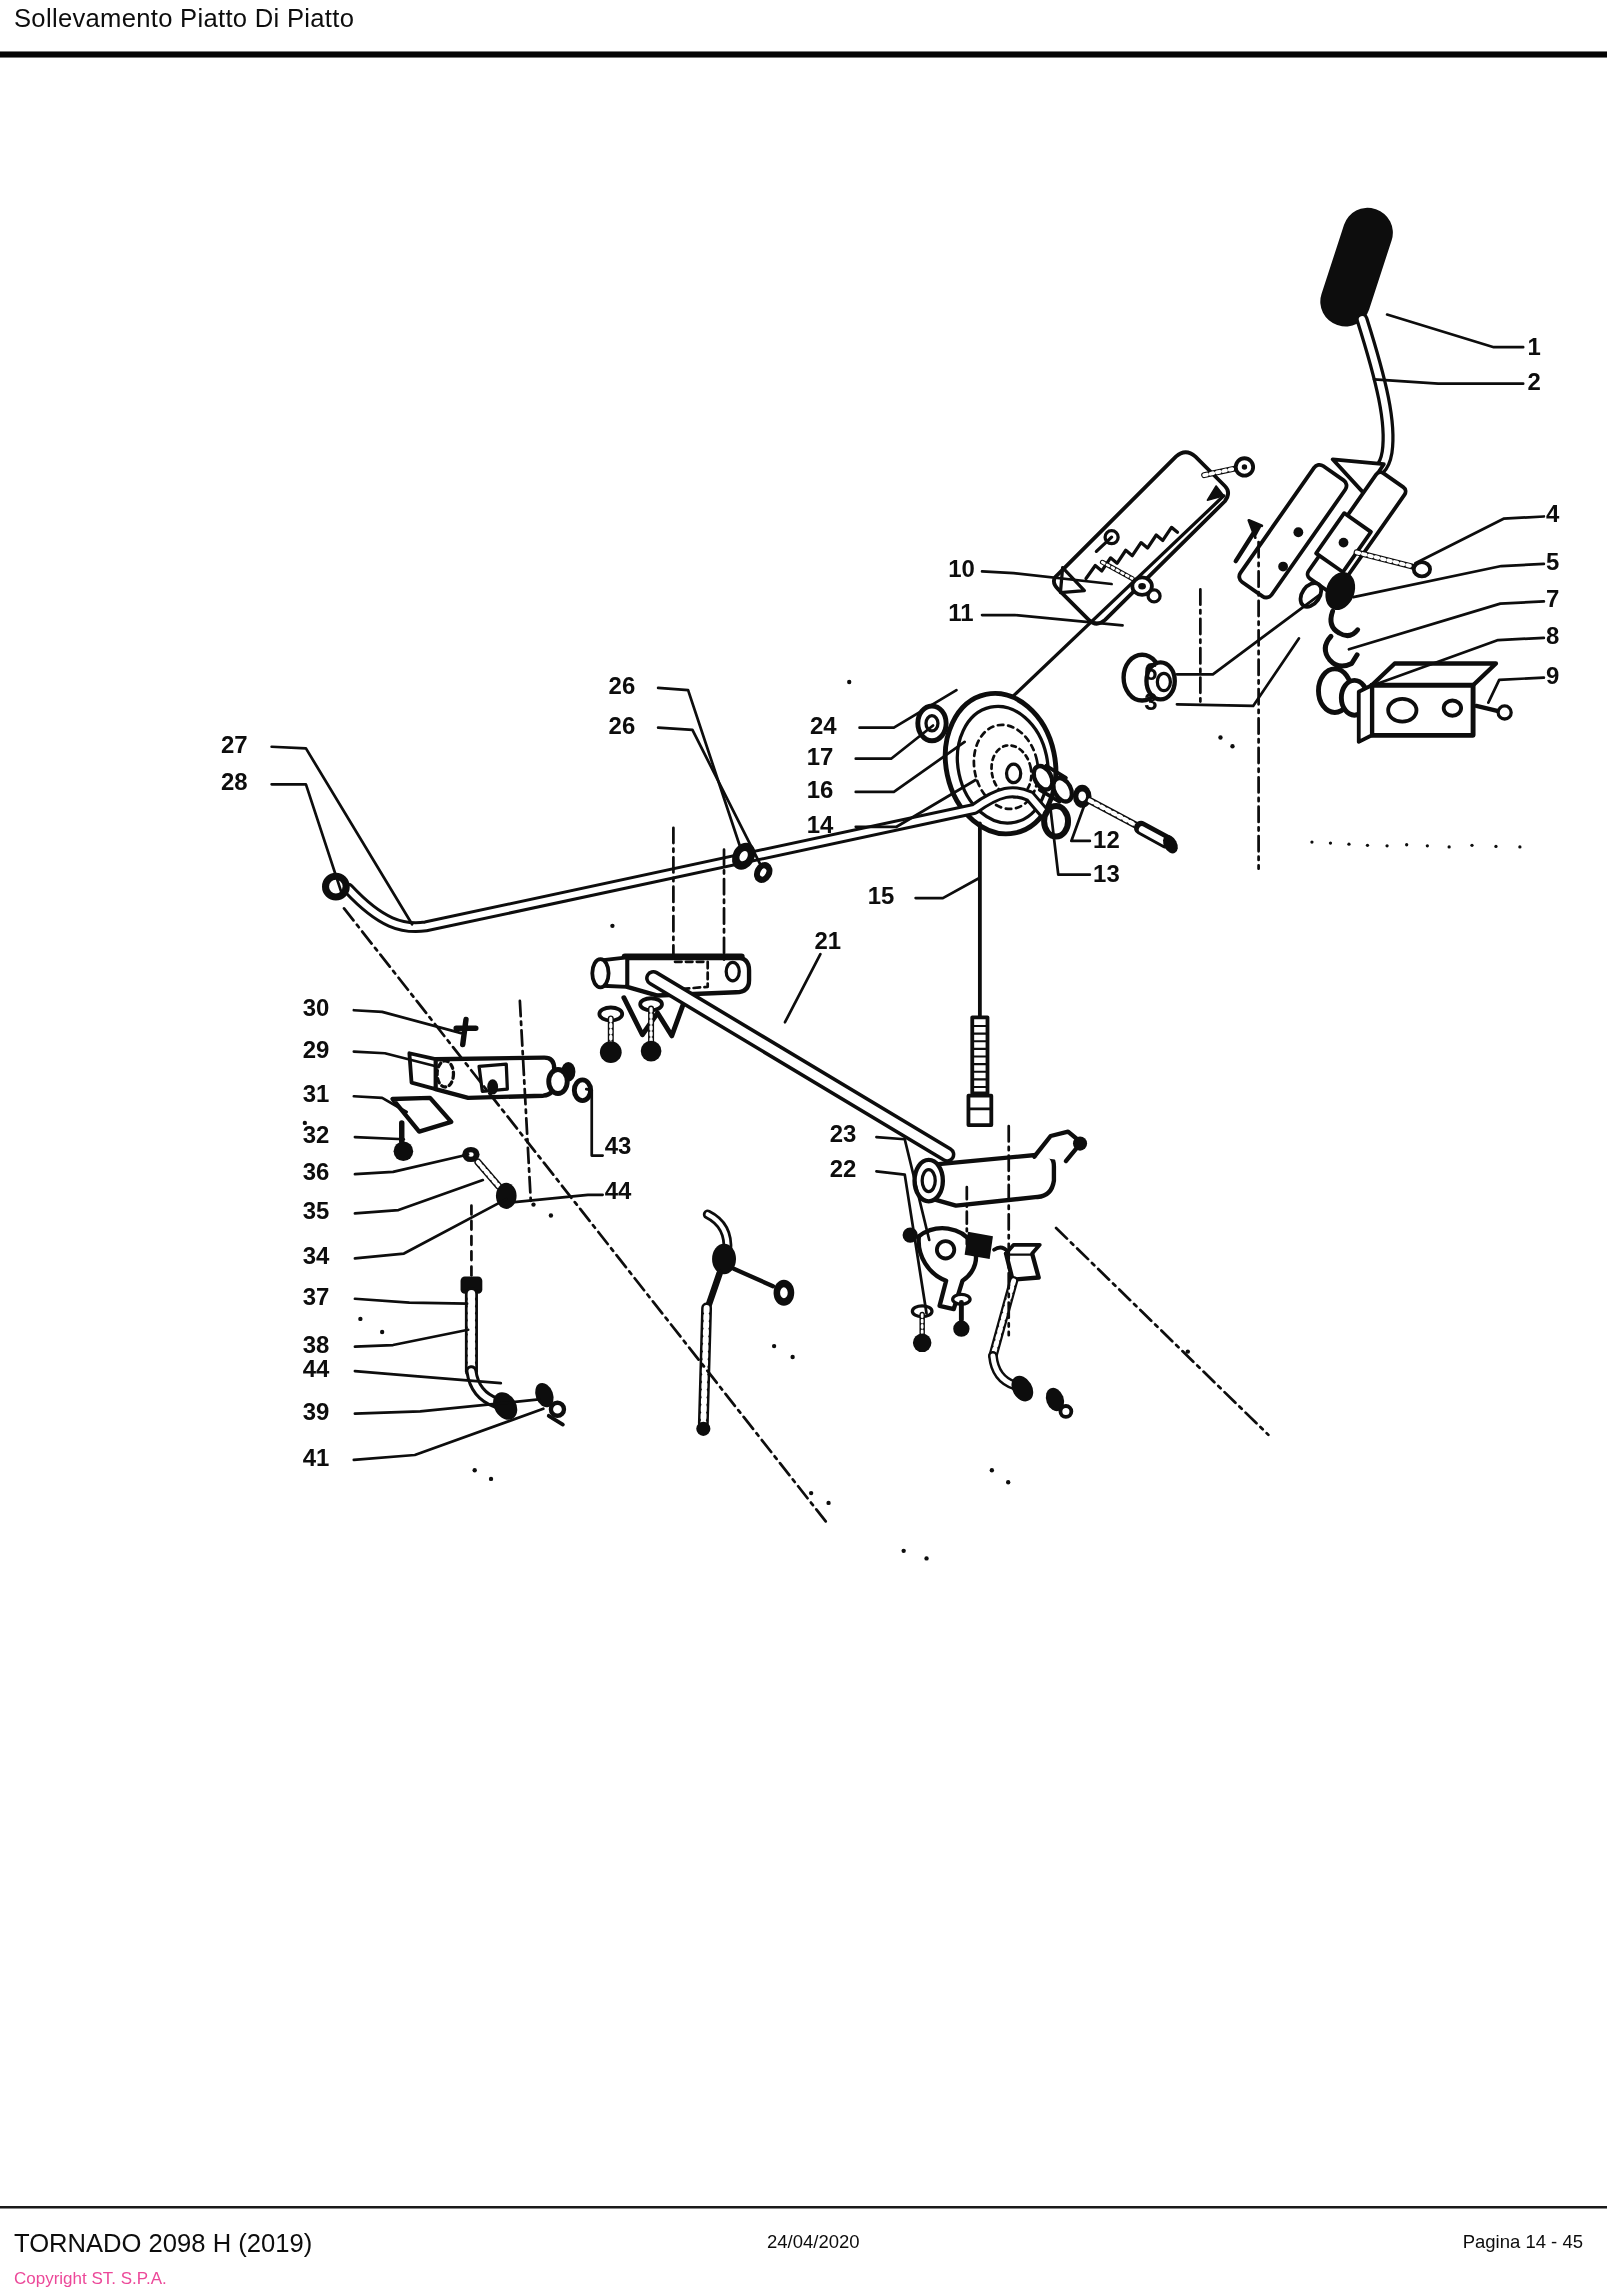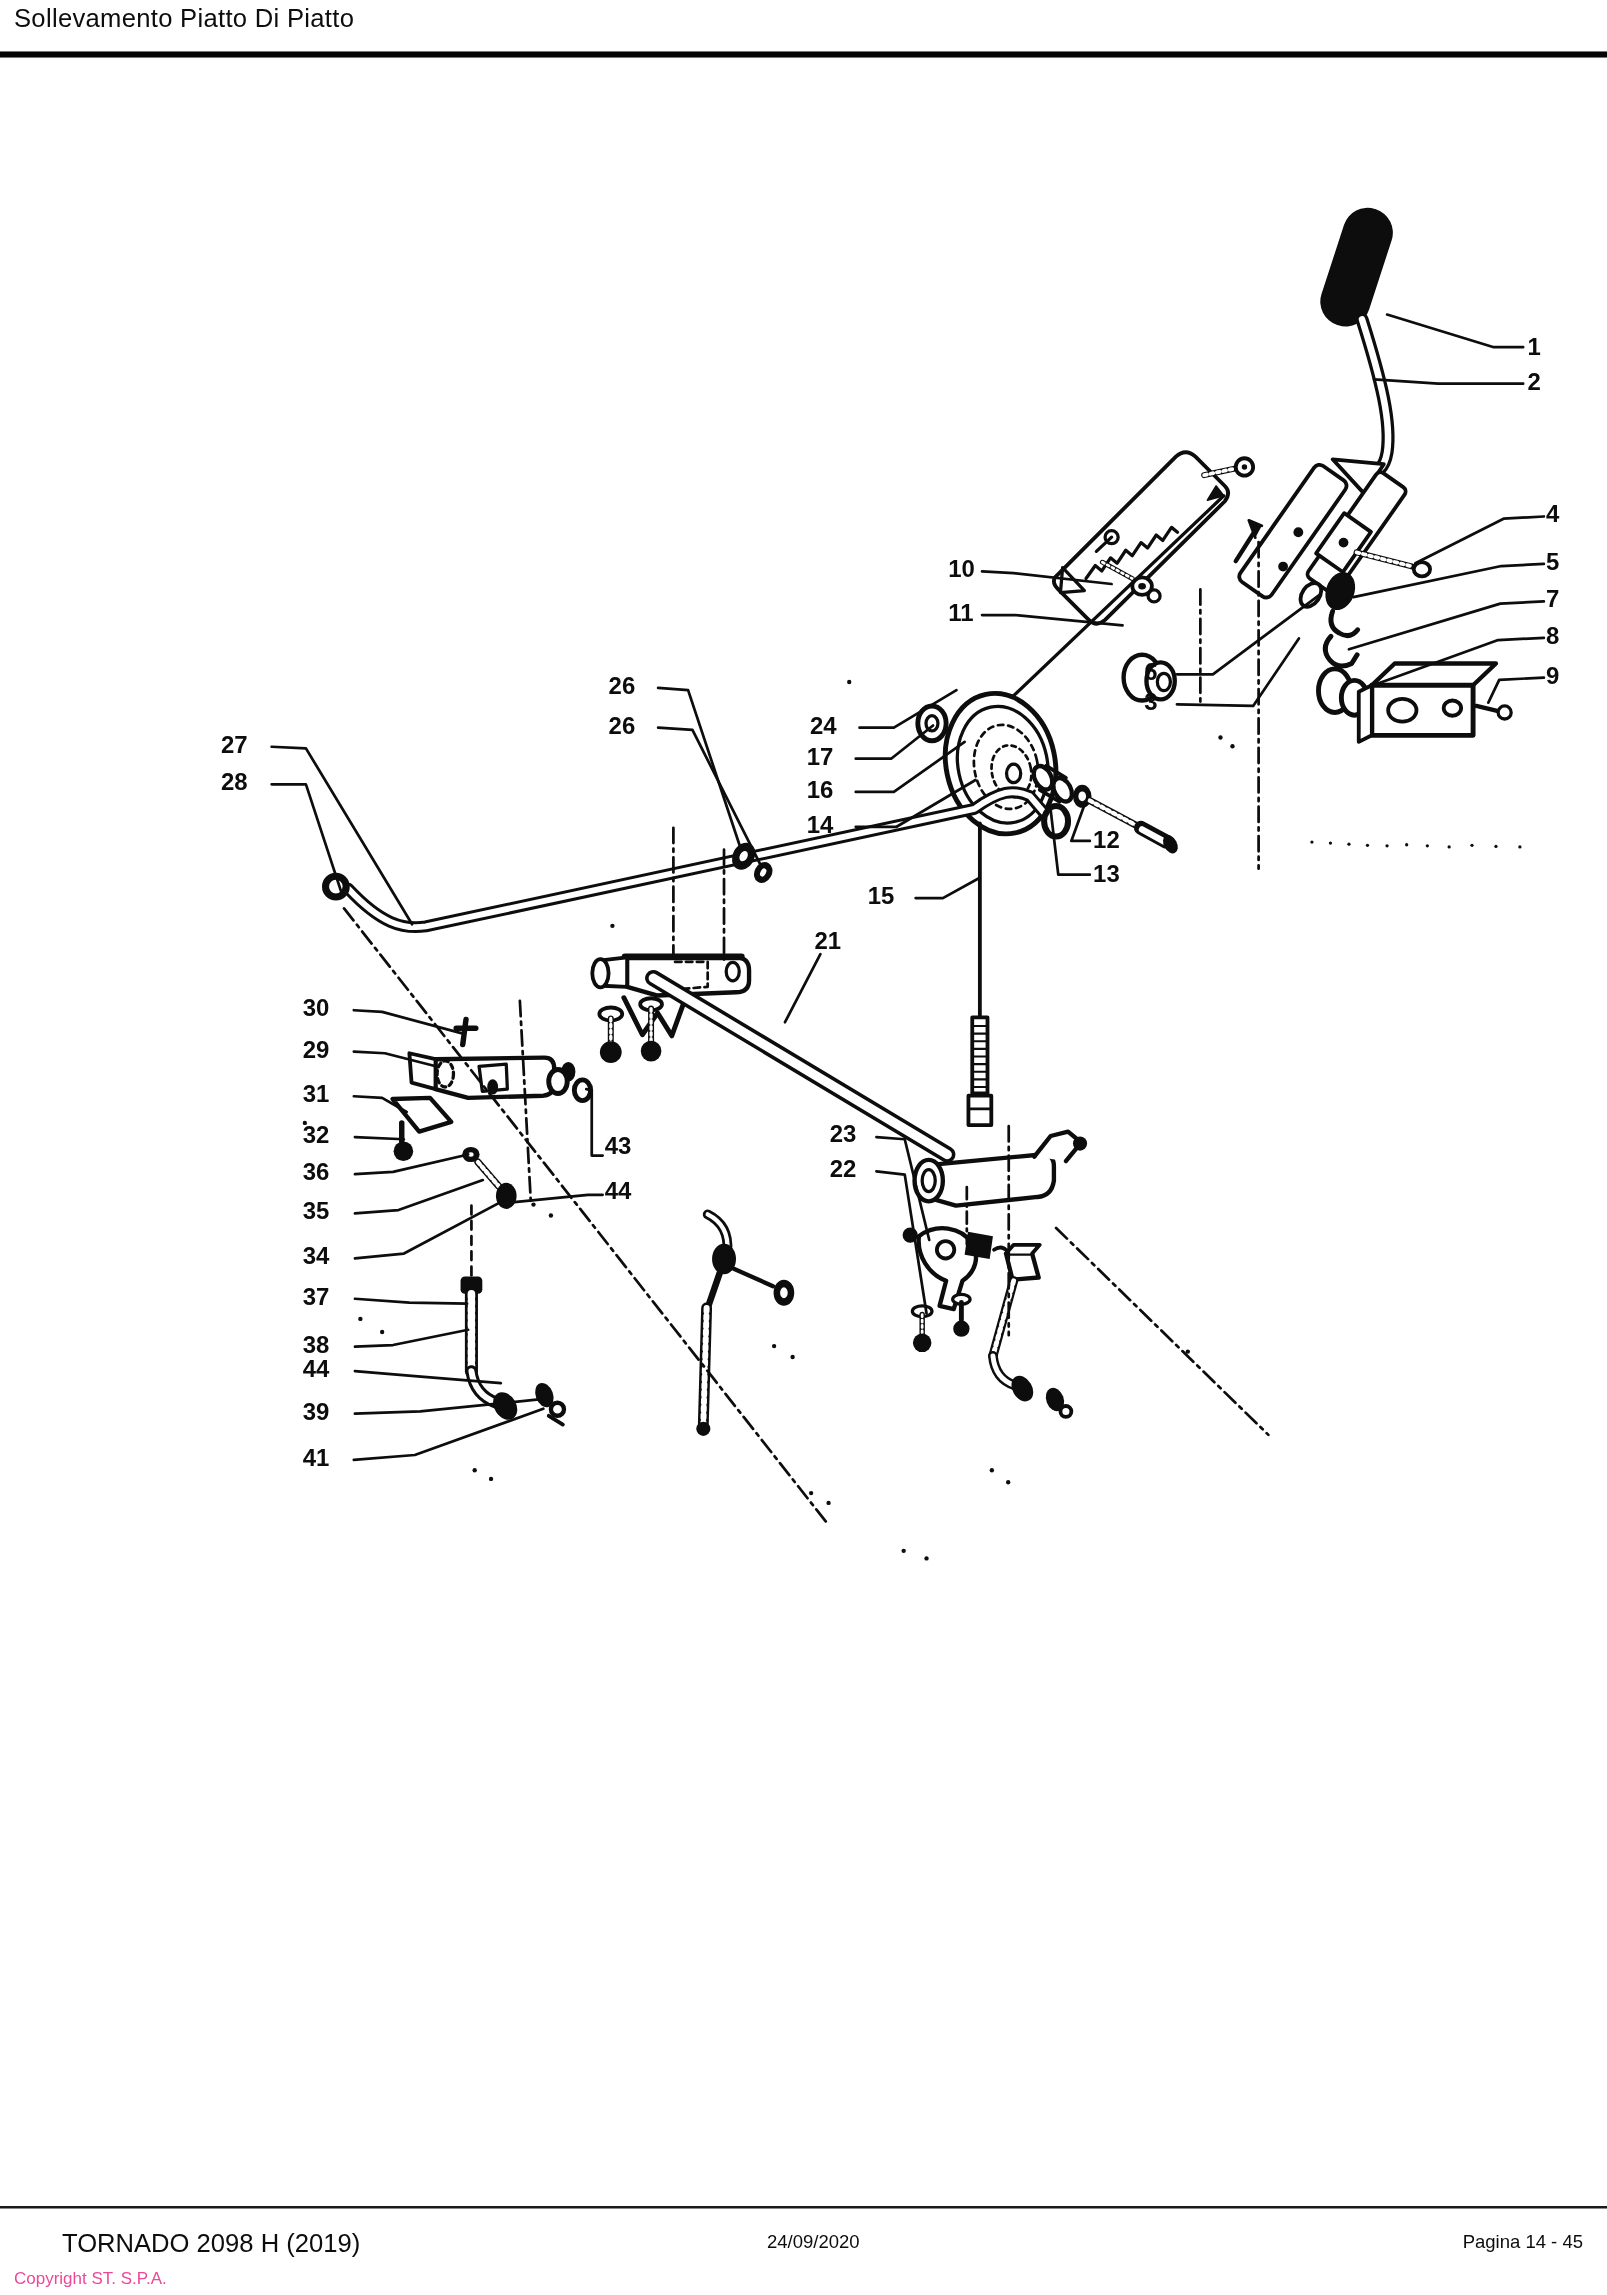--- a/index.html
+++ b/index.html
@@ -3,21 +3,21 @@
 <meta charset="utf-8">
 <style>
   html,body{margin:0;padding:0;background:#ffffff;}
   body{width:1607px;height:2295px;position:relative;font-family:"Liberation Sans",sans-serif;color:#101010;}
   .page-header{position:absolute;left:0;top:0;width:100%;}
   .page-title{position:absolute;left:14px;top:4.4px;font-size:25.6px;letter-spacing:0.3px;color:#0d0d0d;}
   .title-rule{position:absolute;left:0;top:51px;width:100%;height:4.9px;background:#050505;border-top:1.1px solid #777;border-bottom:1.1px solid #777;}
   .diagram-wrap{position:absolute;left:0;top:60px;width:1607px;height:2140px;}
   svg{position:absolute;left:0;top:0;}
   .footer-rule{position:absolute;left:0;top:2206px;width:100%;height:1.6px;background:#1a1a1a;border-bottom:1.6px solid #8a8a8a;}
-  .footer-model{position:absolute;left:14px;top:2229px;font-size:25.6px;color:#0d0d0d;margin-left:48px;}
+  .footer-model{position:absolute;left:14px;top:2229px;font-size:25.6px;color:#0d0d0d;}
   .footer-copyright{position:absolute;left:14px;top:2269px;font-size:17px;color:#ec4899;}
   .footer-date{position:absolute;left:767px;top:2231px;font-size:18.5px;color:#0d0d0d;}
   .footer-page{position:absolute;right:24px;top:2231px;font-size:18.5px;color:#0d0d0d;}
   text{font-family:"Liberation Sans",sans-serif;font-weight:bold;font-size:44px;fill:#0d0d0d;}
 </style>
 </head>
 <body>
 
 <header class="page-header">
   <div class="page-title">Sollevamento Piatto Di Piatto</div>
@@ -386,16 +386,16 @@
         <text x="556" y="2607">39</text>
         <text x="556" y="2692">41</text>
       </g>
 </svg>
 </div>
 
 <div class="footer-rule"></div>
 <footer>
   <div class="footer-model">TORNADO 2098 H (2019)</div>
   <div class="footer-copyright">Copyright ST. S.P.A.</div>
-  <div class="footer-date">24/09/2020</div>
+  <div class="footer-date">24/04/2020</div>
   <div class="footer-page">Pagina 14 - 45</div>
 </footer>
 
 
 </body></html>

